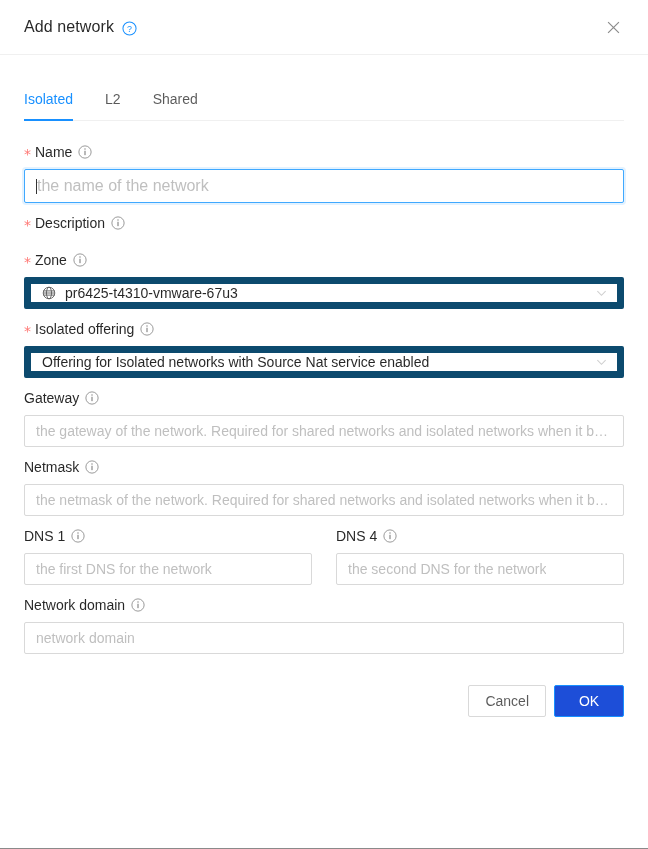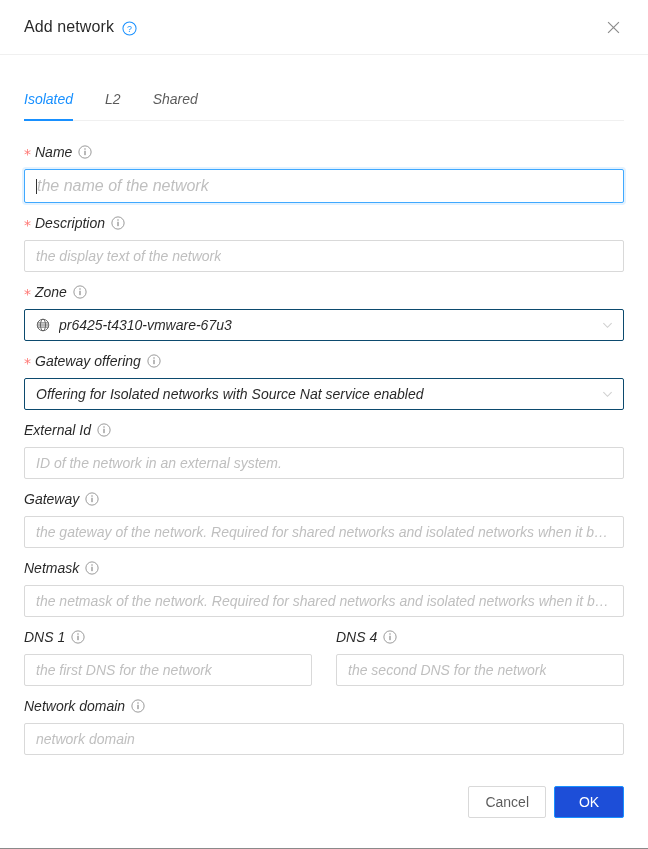--- a/index.html
+++ b/index.html
@@ -57,21 +57,20 @@
     align-items: center;
     justify-content: center;
     color: rgba(0,0,0,0.45);
     cursor: pointer;
   }
   .close-btn svg { display: block; }
 
   
   .modal-body {
     padding: 24px 24px 0 24px;
-    font-style: italic;
   }
 
   
   .tabs {
     position: relative;
     display: flex;
     border-bottom: 1px solid #f0f0f0;
     margin-bottom: 20px;
   }
   .tab {
@@ -139,21 +138,21 @@
     color: #bfbfbf;
     white-space: nowrap;
     overflow: hidden;
     text-overflow: ellipsis;
   }
 
   
   .select {
     width: 100%;
     height: 32px;
-    border: 1px solid #0c4a6e;
+    border: 7px solid #0c4a6e;
     border-radius: 2px;
     padding: 0 26px 0 11px;
     display: flex;
     align-items: center;
     background: #fff;
     position: relative;
     cursor: pointer;
   }
   .select .sel-text {
     font-size: 14px;
@@ -300,23 +299,20 @@
         <span class="req-star">*</span>
         <span>Description</span>
         <span class="info-icon">
           <svg width="14" height="14" viewBox="0 0 16 16">
             <circle cx="8" cy="8" r="7" fill="none" stroke="#8c8c8c" stroke-width="1"></circle>
             <circle cx="8" cy="4.6" r="0.85" fill="#8c8c8c"></circle>
             <rect x="7.3" y="6.6" width="1.4" height="5" fill="#8c8c8c"></rect>
           </svg>
         </span>
       </div>
-      <div class="fakeinput">
-        <span class="ph">the display text of the network</span>
-      </div>
     </div>
 
     <div class="form-item">
       <div class="form-label">
         <span class="req-star">*</span>
         <span>Zone</span>
         <span class="info-icon">
           <svg width="14" height="14" viewBox="0 0 16 16">
             <circle cx="8" cy="8" r="7" fill="none" stroke="#8c8c8c" stroke-width="1"></circle>
             <circle cx="8" cy="4.6" r="0.85" fill="#8c8c8c"></circle>
@@ -337,54 +333,39 @@
           <svg width="11" height="11" viewBox="0 0 12 12">
             <path d="M1.5 4 L6 8.5 L10.5 4" stroke="#d0d0d0" stroke-width="1.2" fill="none"></path>
           </svg>
         </span>
       </div>
     </div>
 
     <div class="form-item">
       <div class="form-label">
         <span class="req-star">*</span>
-        <span>Gateway offering</span>
+        <span>Isolated offering</span>
         <span class="info-icon">
           <svg width="14" height="14" viewBox="0 0 16 16">
             <circle cx="8" cy="8" r="7" fill="none" stroke="#8c8c8c" stroke-width="1"></circle>
             <circle cx="8" cy="4.6" r="0.85" fill="#8c8c8c"></circle>
             <rect x="7.3" y="6.6" width="1.4" height="5" fill="#8c8c8c"></rect>
           </svg>
         </span>
       </div>
       <div class="select">
         <span class="sel-text">Offering for Isolated networks with Source Nat service enabled</span>
         <span class="chev">
           <svg width="11" height="11" viewBox="0 0 12 12">
             <path d="M1.5 4 L6 8.5 L10.5 4" stroke="#d0d0d0" stroke-width="1.2" fill="none"></path>
           </svg>
         </span>
       </div>
     </div>
 
-    <div class="form-item">
-      <div class="form-label">
-        <span>External Id</span>
-        <span class="info-icon">
-          <svg width="14" height="14" viewBox="0 0 16 16">
-            <circle cx="8" cy="8" r="7" fill="none" stroke="#8c8c8c" stroke-width="1"></circle>
-            <circle cx="8" cy="4.6" r="0.85" fill="#8c8c8c"></circle>
-            <rect x="7.3" y="6.6" width="1.4" height="5" fill="#8c8c8c"></rect>
-          </svg>
-        </span>
-      </div>
-      <div class="fakeinput">
-        <span class="ph">ID of the network in an external system.</span>
-      </div>
-    </div>
 
     <div class="form-item">
       <div class="form-label">
         <span>Gateway</span>
         <span class="info-icon">
           <svg width="14" height="14" viewBox="0 0 16 16">
             <circle cx="8" cy="8" r="7" fill="none" stroke="#8c8c8c" stroke-width="1"></circle>
             <circle cx="8" cy="4.6" r="0.85" fill="#8c8c8c"></circle>
             <rect x="7.3" y="6.6" width="1.4" height="5" fill="#8c8c8c"></rect>
           </svg>

